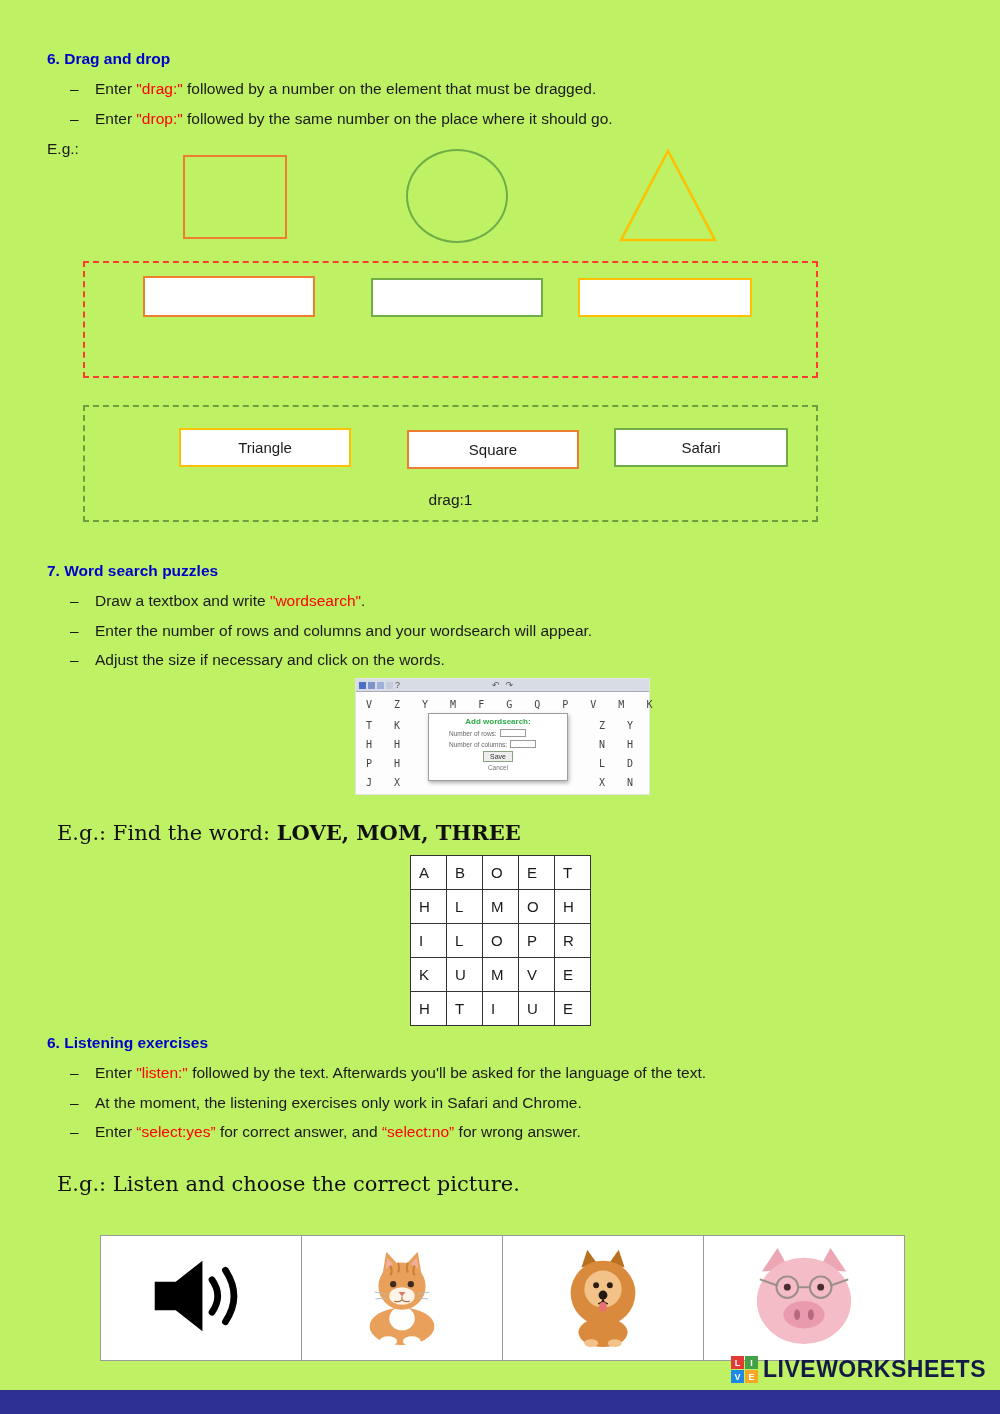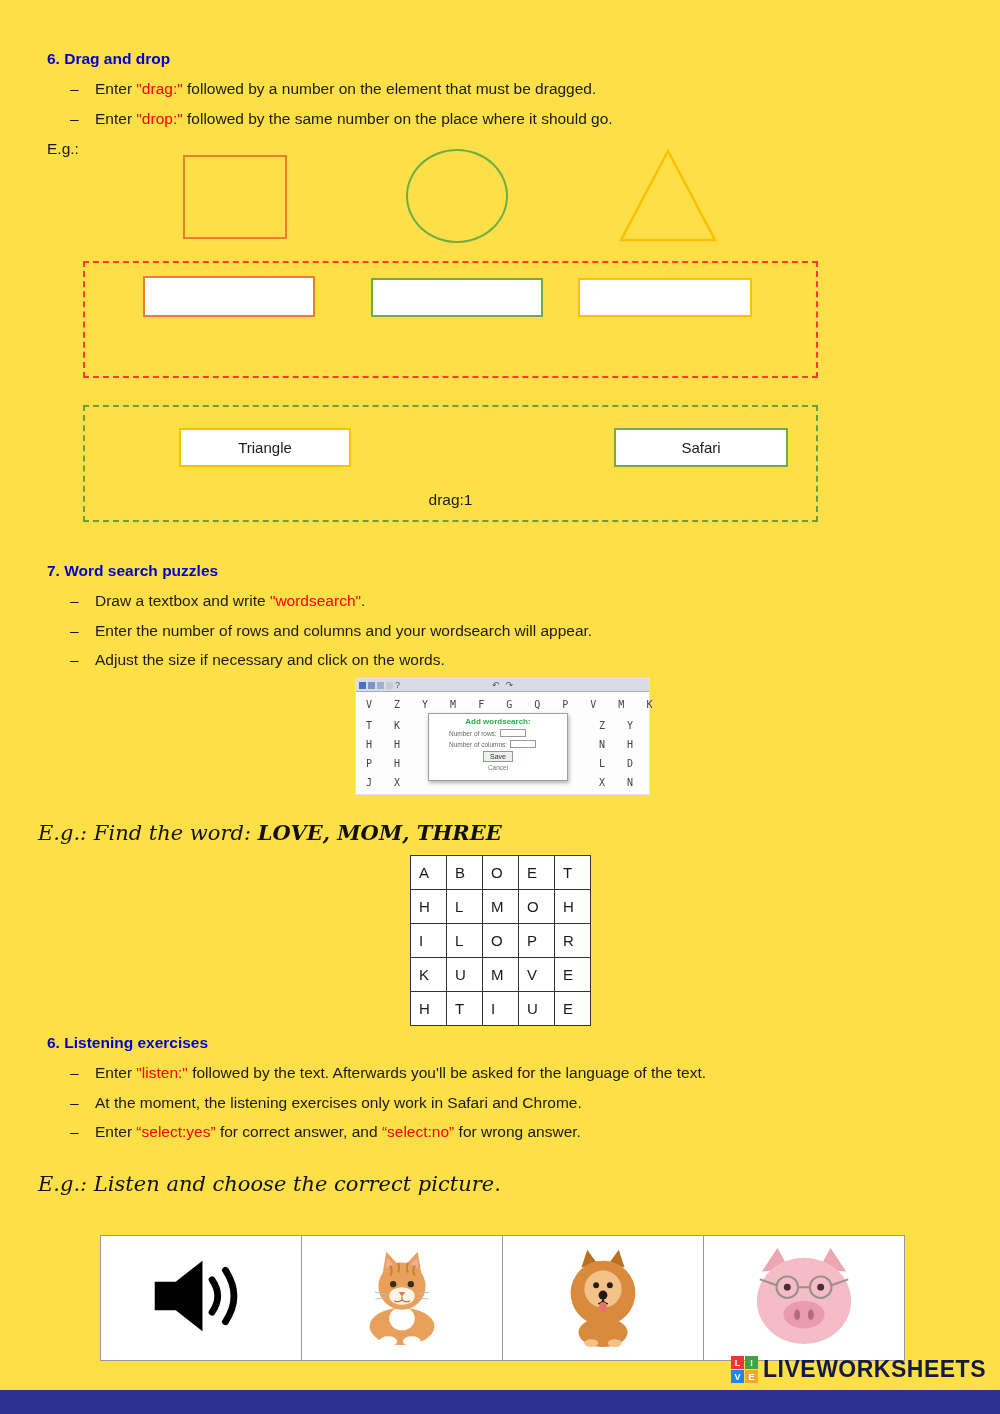--- a/index.html
+++ b/index.html
@@ -1,18 +1,18 @@
 <!DOCTYPE html>
 <html><head>
 <meta charset="utf-8">
 <style>
   * { margin:0; padding:0; box-sizing:border-box; }
   body { background:#fff; }
   .page {
-    position:relative; width:1000px; height:1414px; background:#fde047;
+    position:relative; width:1000px; height:1414px; background:#bef264;
     font-family:"Liberation Sans", sans-serif; color:#1a1a1a; overflow:hidden;
   }
   .sec-title { position:absolute; left:47px; font-size:15.5px; font-weight:bold; color:#0000cc; }
   .bullet { position:absolute; left:70px; font-size:15.5px; display:flex; }
   .bullet .dash { width:25px; color:#1a1a1a; }
   .tok { color:#ff0000; }
   .eg { position:absolute; left:47px; font-size:15.5px; }
 
   
   .shape-square { position:absolute; left:183px; top:155px; width:104px; height:84px; border:2px solid #ED7D31; }
@@ -43,21 +43,21 @@
   .ws-row { position:absolute; font-family:"DejaVu Sans Mono", monospace; font-size:10px; color:#444; letter-spacing:8px; white-space:pre; }
   .ws-left { left:10px; } .ws-right { right:8px; letter-spacing:8px; }
   .ws-dialog { position:absolute; left:72px; top:34px; width:140px; height:68px; background:#fff; border:1px solid #9e9e9e; box-shadow:1px 2px 4px rgba(0,0,0,.3); padding:3px 20px; z-index:2; }
   .ws-dialog-title { color:#2faa4a; font-weight:bold; font-size:8px; text-align:center; }
   .ws-field { display:flex; align-items:center; gap:3px; margin-top:3px; font-size:6.5px; color:#666; }
   .ws-field input { width:26px; height:8px; border:1px solid #999; font-size:6px; }
   .ws-save { display:block; margin:3px auto 0; width:30px; height:11px; border:1px solid #8aa27f; background:#efefef; font-size:7px; color:#333; text-align:center; line-height:9px; }
   .ws-cancel { font-size:6.5px; color:#777; text-align:center; margin-top:2px; }
 
   
-  .script-line { position:absolute; left:38px; font-family:"DejaVu Serif", serif; font-style:italic; font-size:21px; color:#111; }
+  .script-line { position:absolute; left:57px; font-family:"DejaVu Serif", serif; font-size:21px; color:#111; }
   .script-line b { font-weight:bold; }
 
   
   .find-grid { position:absolute; left:410px; top:855px; border-collapse:collapse; }
   .find-grid td { width:36px; height:34px; border:1px solid #333; font-size:15px; padding-left:8px; background:#fff; }
 
   
   .pic-table { position:absolute; left:100px; top:1235px; width:805px; height:126px; border-collapse:collapse; table-layout:fixed; }
   .pic-table td { border:1px solid #9a9a9a; text-align:center; vertical-align:middle; background:#fff; }
 
@@ -94,20 +94,21 @@
   </svg>
 
   <div class="zone drop-zone">
     <div class="zrect zr-orange"></div>
     <div class="zrect zr-green"></div>
     <div class="zrect zr-yellow"></div>
   </div>
 
   <div class="zone drag-zone">
     <div class="ditem di-yellow">Triangle</div>
+    <div class="ditem di-orange">Square</div>
     <div class="ditem di-green">Safari</div>
     <div class="zone-label">drag:1</div>
   </div>
 
   <div class="sec-title" style="top:562px">7. Word search puzzles</div>
 
   <div class="bullet" style="top:592px">
     <span class="dash">–</span>
     <span><span>Draw a textbox and write </span><span class="tok">"wordsearch"</span><span>.</span></span>
   </div>

